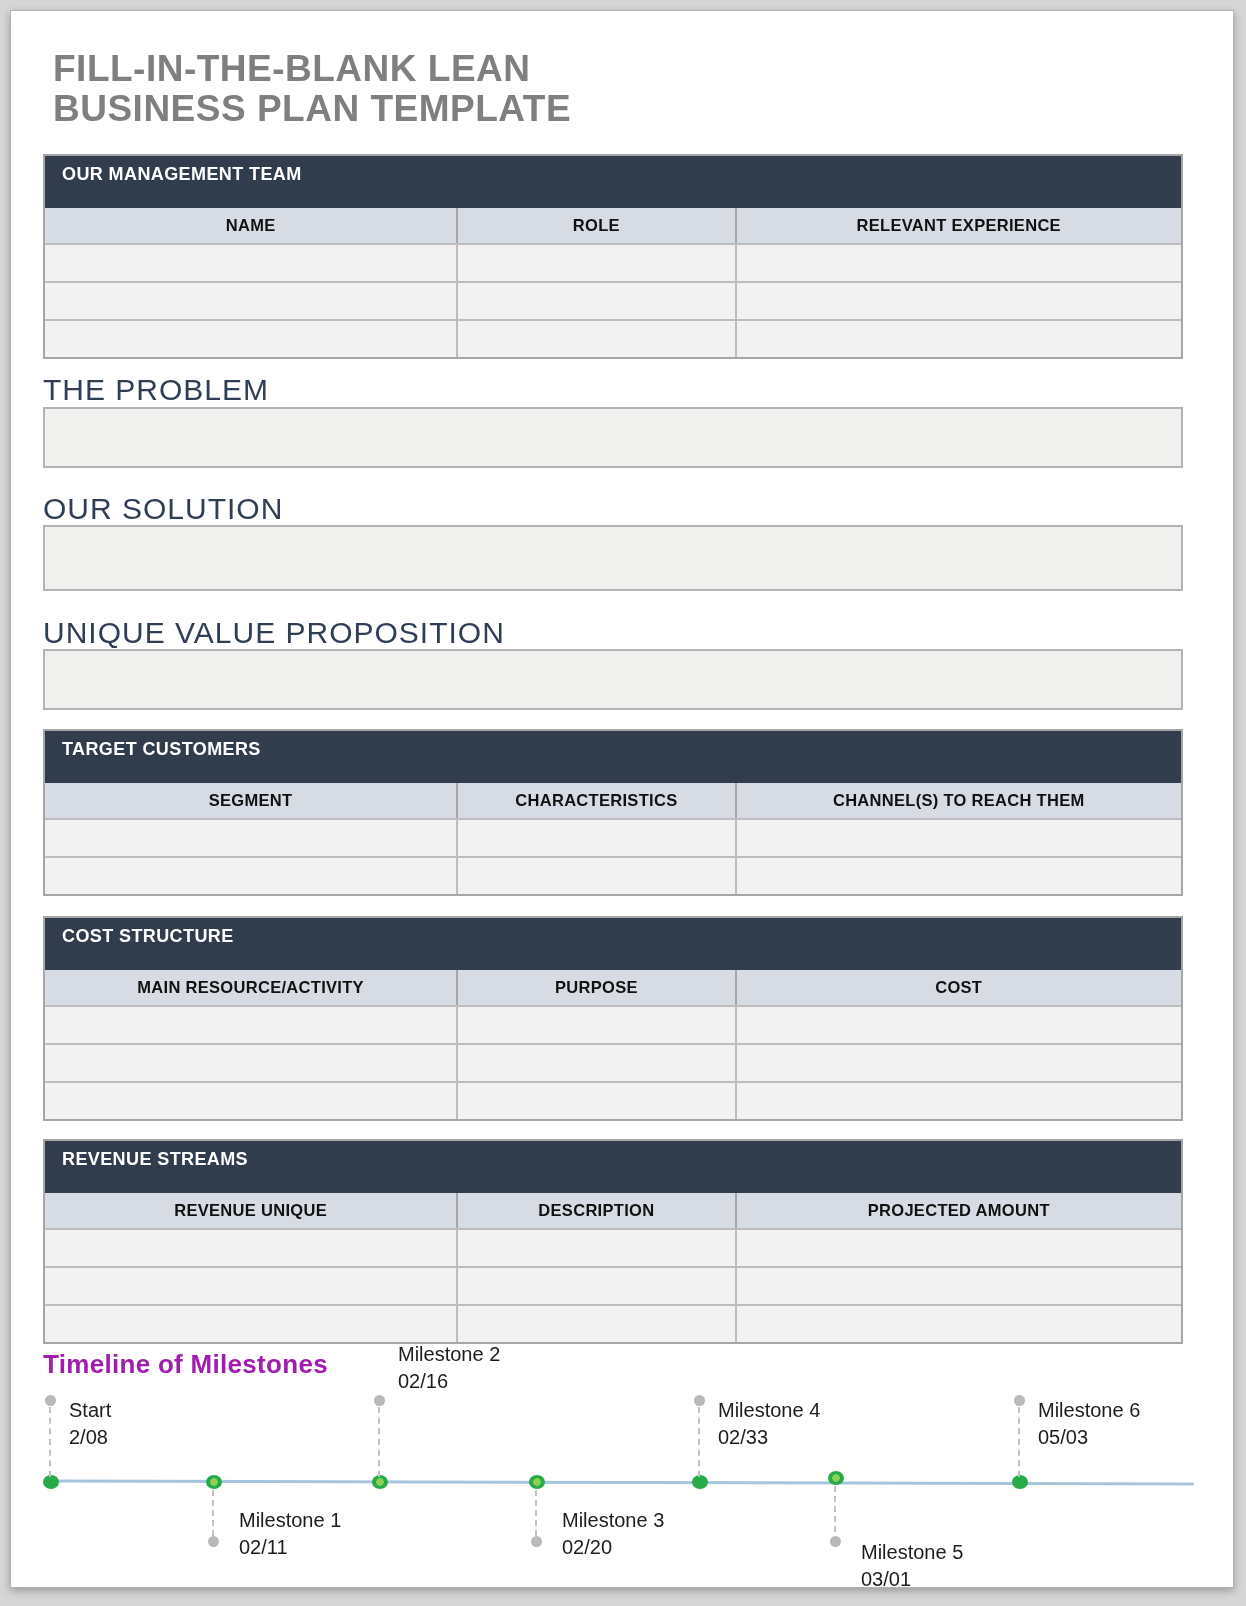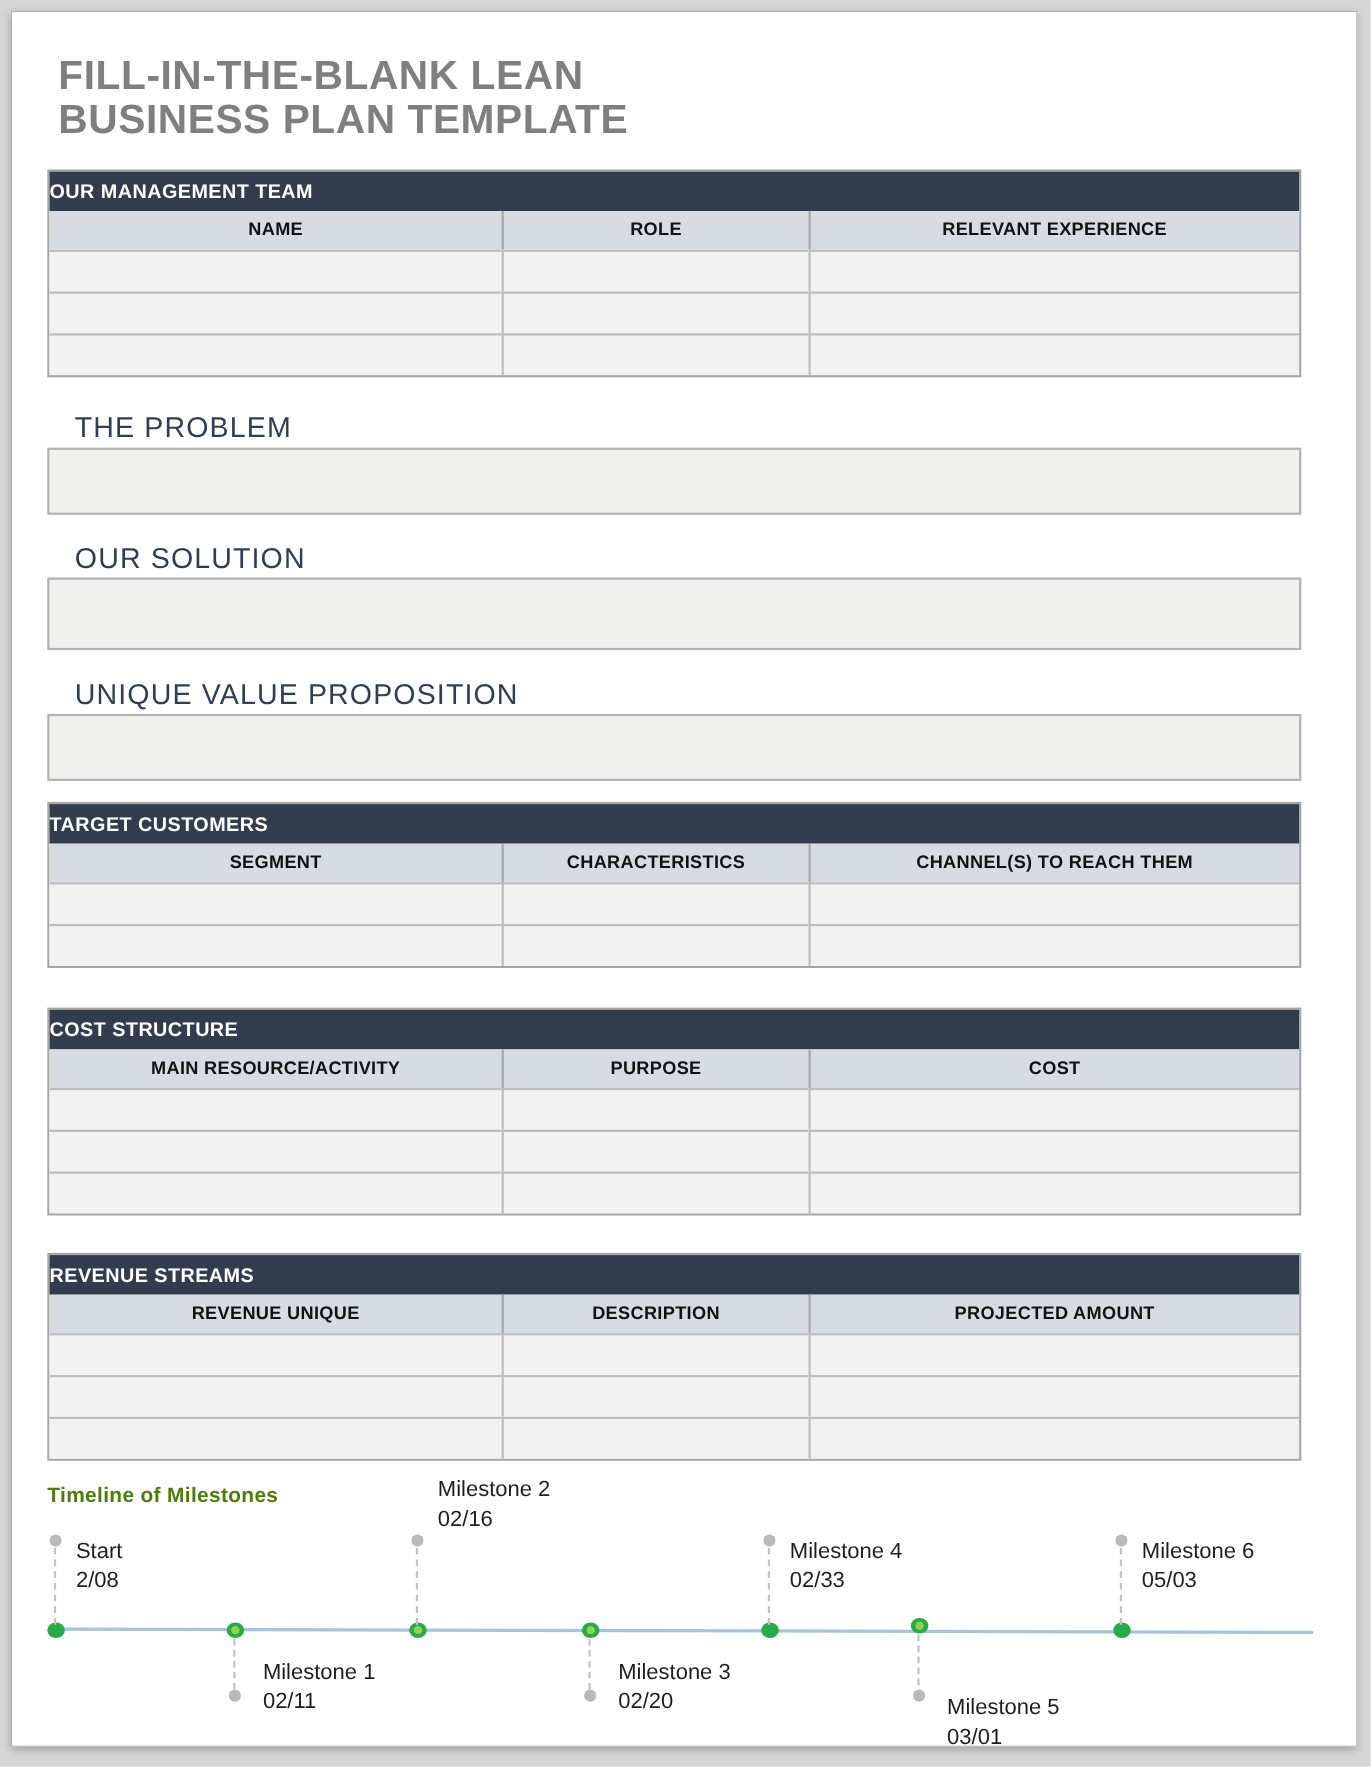--- a/index.html
+++ b/index.html
@@ -25,23 +25,24 @@
     line-height:40px;letter-spacing:0.5px;
   }
   
   .tbl{
     left:32px;width:1140px;
     border:2px solid #a6a6a6;
     box-sizing:border-box;
     background:#ffffff;
   }
   .tbl-bar{
-    height:36px;line-height:36px;
+    height:52px;line-height:36px;
     background:#313d4c;color:#ffffff;
     font-size:18px;font-weight:bold;letter-spacing:0.4px;
+    padding-left:17px;
   }
   .tbl-grid{
     display:grid;
     grid-template-columns:36.2% 24.5% 39.3%;
   }
   .th{
     height:35px;line-height:35px;
     background:#d7dce4;color:#111111;
     font-size:16.5px;font-weight:bold;text-align:center;
     letter-spacing:0.3px;
@@ -50,34 +51,34 @@
   }
   .th.c0{border-left:none;}
   .td{
     height:36px;background:#f2f2f2;
     border-top:2px solid #bdbdbd;
     border-left:2px solid #bdbdbd;
   }
   .td.c0{border-left:none;}
   
   .sec-heading{
-    left:57px;
-    font-size:26px;font-weight:normal;color:#2f3e55;
+    left:32px;
+    font-size:30px;font-weight:normal;color:#2f3e55;
     letter-spacing:1px;
   }
   .sec-box{
     left:32px;width:1140px;
     background:#f0f0ef;
     border:2px solid #b3b3b3;
     box-sizing:border-box;
   }
   
   .tl-title{
     left:32px;top:1338px;
-    font-size:19px;font-weight:bold;color:#4d7c0f;
+    font-size:26px;font-weight:bold;color:#a21caf;
     letter-spacing:0.3px;
   }
   .tl-line{
     left:37px;top:1470px;width:1146px;height:3px;
     background:#a5c4de;border-radius:2px;
     transform:rotate(0.15deg);
   }
   .tl-dot{
     width:16px;height:14px;border-radius:50%;
     background:#27ab49;

